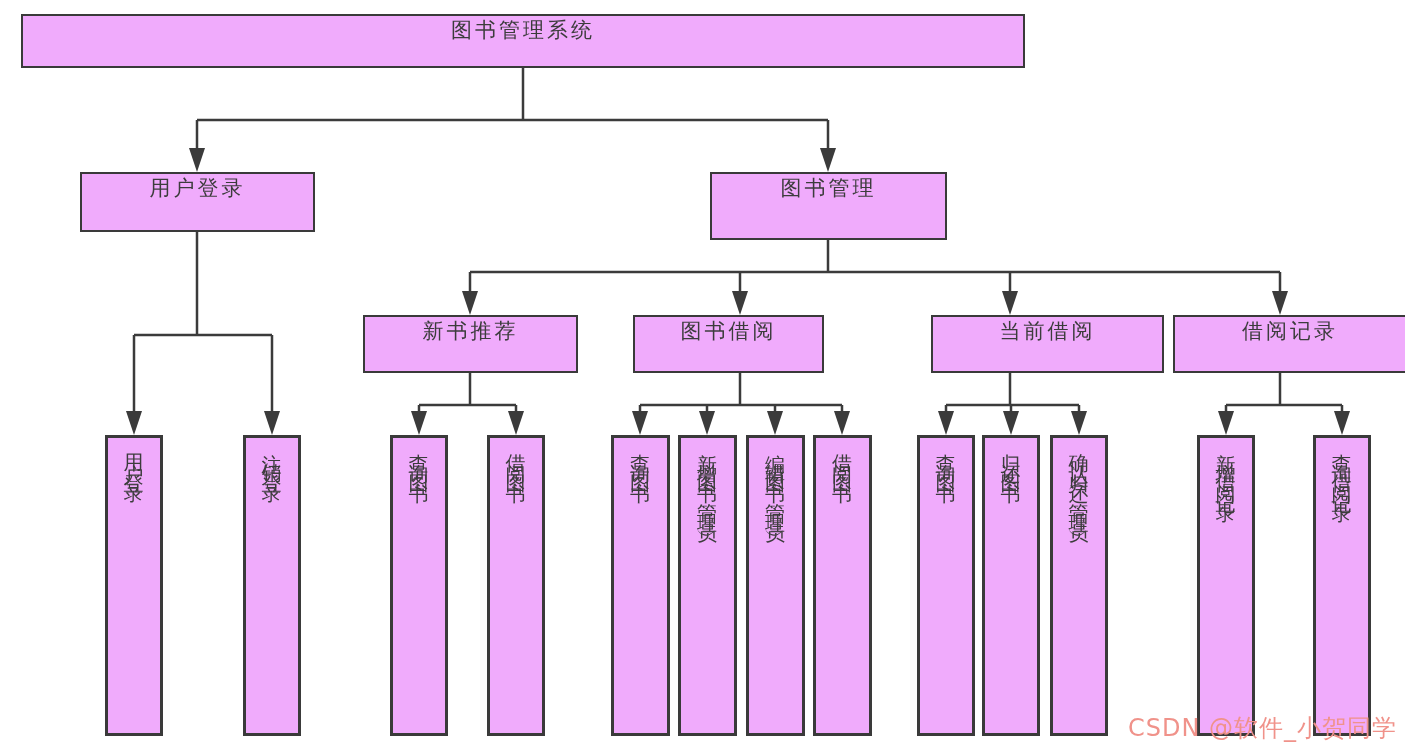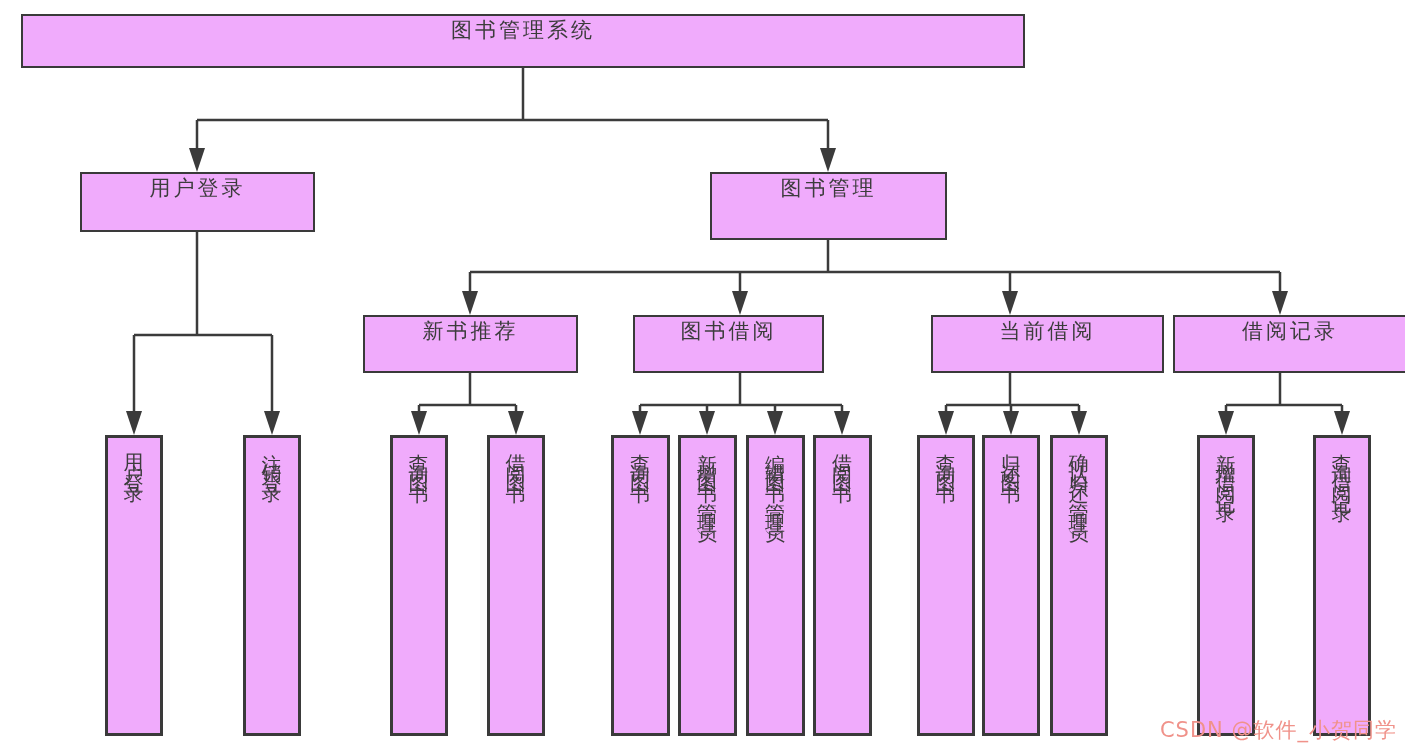--- a/index.html
+++ b/index.html
@@ -39,21 +39,21 @@
     text-orientation: mixed;
     font-size: 20px;
     letter-spacing: 10px;
     line-height: 1;
     color: #3c3c3c;
   }
   .watermark {
     position: absolute;
     right: 8px;
     bottom: 3px;
-    font-size: 21px;
+    font-size: 24px;
     color: #F0928A;
     letter-spacing: 1px;
     z-index: 2;
   }
 </style>
 </head>
 <body>
 
 <div class="canvas">
 

